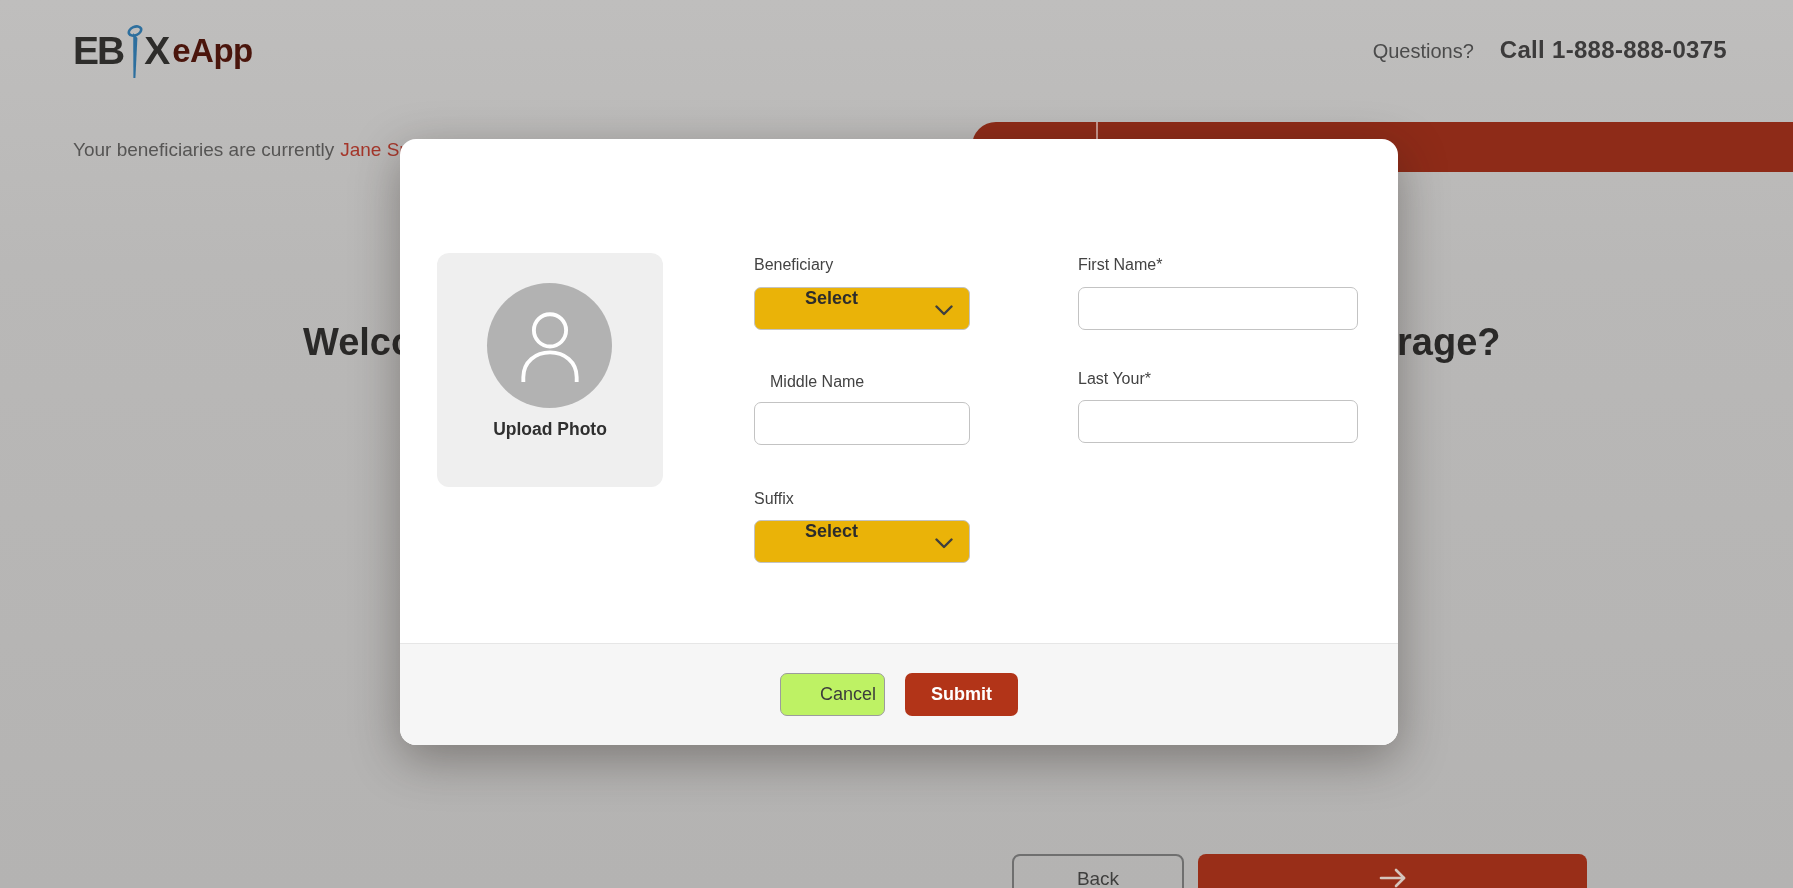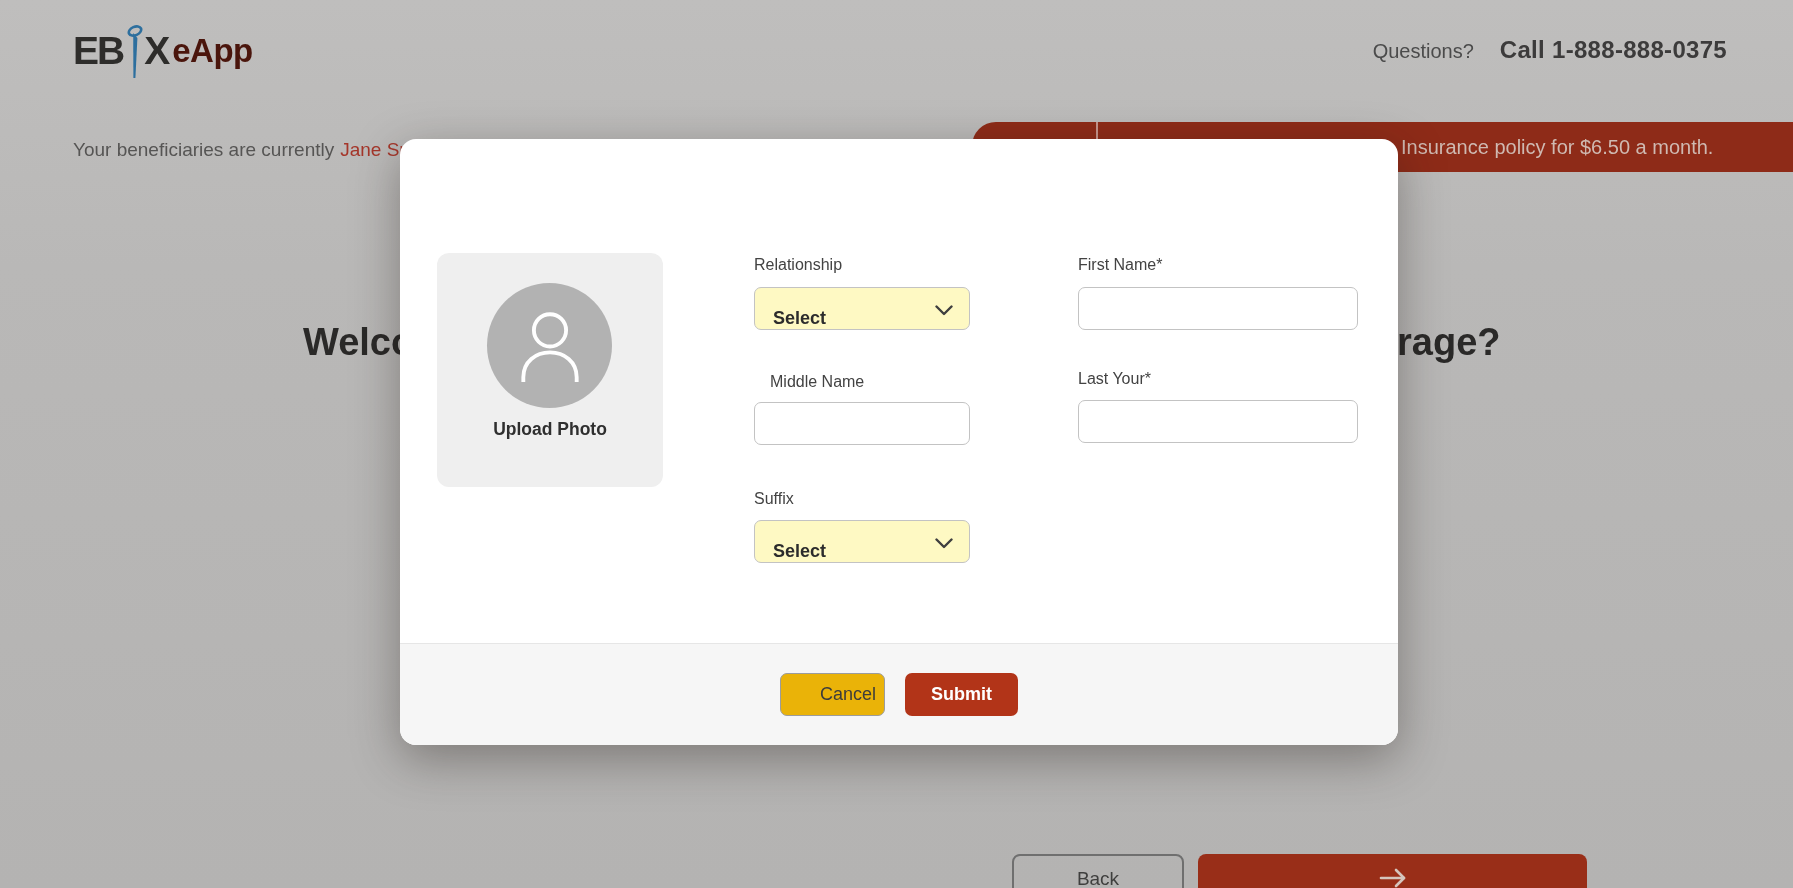--- a/index.html
+++ b/index.html
@@ -53,31 +53,31 @@
   .avatar-circle{position:absolute; left:50px; top:30px; width:125px; height:125px;
                  border-radius:50%; background:#b2b2b2; display:flex; align-items:center; justify-content:center;}
   .upload-label{position:absolute; left:0; top:166px; width:100%; text-align:center;
                 font-size:17.5px; font-weight:700; color:#2f2f2f;}
 
   .f-label{position:absolute; font-size:16px; color:#434343; white-space:nowrap;}
   .f-input{position:absolute; height:43px; box-sizing:border-box; border:1px solid #c3c3c3;
            border-radius:7px; background:#fff; font-family:"Liberation Sans",sans-serif;
            font-size:17px; color:#2c2c2c; padding:0 14px; outline:none;}
   .f-select{position:absolute; height:43px; box-sizing:border-box; border:1px solid #c3c3c3;
-            border-radius:7px; background:#fef9c3; cursor:pointer; display:flex; align-items:flex-end;}
+            border-radius:7px; background:#eab308; cursor:pointer; display:flex; align-items:flex-start;padding-left:32px;}
   .f-select .sel-text{margin-left:18px; font-size:18px; font-weight:700; color:#2c2c2c;}
   .f-select .chev{position:absolute; right:16px; top:17px;}
 
   .col-l{left:354px; width:216px;}
   .col-r{left:678px; width:280px;}
 
   .modal-footer{position:absolute; left:0; top:504px; width:100%; height:102px;
                 background:#f6f6f6; border-top:1px solid #e6e6e6; box-sizing:border-box;}
   .cancel-btn{position:absolute; left:380px; top:29px; width:105px; height:43px; box-sizing:border-box;
-              background:#eab308; border:1px solid #9c9c9c; border-radius:7px;
+              background:#bef264; border:1px solid #9c9c9c; border-radius:7px;
               font-size:18px; color:#3c3c3c; cursor:pointer; font-family:"Liberation Sans",sans-serif;padding-left:37px;}
   .submit-btn{position:absolute; left:505px; top:29px; width:113px; height:43px; box-sizing:border-box;
               background:#b23418; border:none; border-radius:7px;
               font-size:18px; font-weight:700; color:#ffffff; cursor:pointer; font-family:"Liberation Sans",sans-serif;}
 </style>
 </head>
 <body>
 
 <div class="stage">
 
@@ -98,21 +98,20 @@
 
   <div class="benef-line">
     <span>Your beneficiaries are currently</span><span class="benef-name">Jane Sm</span>
   </div>
 
   <div class="heading-frag heading-left">Welco</div>
   <div class="heading-frag heading-right">rage?</div>
 
   <div class="banner">
     <div class="banner-sep"></div>
-    <div class="banner-text">Insurance policy for $6.50 a month.</div>
   </div>
 
   <button class="bg-btn back-btn">
     <span>Back</span>
   </button>
   <button class="bg-btn next-btn">
     <svg width="30" height="22" viewBox="0 0 30 22" style="margin-top:1px;">
       <line x1="3" y1="11" x2="26" y2="11" stroke="#d5c5bd" stroke-width="2.6" stroke-linecap="round"></line>
       <polyline points="18,3 26,11 18,19" fill="none" stroke="#d5c5bd" stroke-width="2.6" stroke-linecap="round" stroke-linejoin="round"></polyline>
     </svg>
@@ -124,21 +123,21 @@
     <div class="photo-card">
       <div class="avatar-circle">
         <svg width="92" height="92" viewBox="0 0 100 100">
           <circle cx="50" cy="33" r="17.5" fill="none" stroke="#ffffff" stroke-width="4.2"></circle>
           <path d="M21,89 v-5 c0,-17 13.5,-27 29,-27 s29,10 29,27 v5" fill="none" stroke="#ffffff" stroke-width="4.2" stroke-linejoin="round"></path>
         </svg>
       </div>
       <div class="upload-label">Upload Photo</div>
     </div>
 
-    <div class="f-label col-l" style="top:117px;">Relationship</div>
+    <div class="f-label col-l" style="top:117px;">Beneficiary</div>
     <div class="f-select col-l" style="top:148px;" role="combobox">
       <span class="sel-text">Select</span>
       <svg class="chev" width="18" height="11" viewBox="0 0 18 11">
         <polyline points="1.5,1.5 9,9 16.5,1.5" fill="none" stroke="#3f3f3f" stroke-width="2.4" stroke-linecap="round" stroke-linejoin="round"></polyline>
       </svg>
     </div>
 
     <div class="f-label col-r" style="top:117px;">First Name*</div>
     <input class="f-input col-r" style="top: 148px;" type="text" value="">
 

